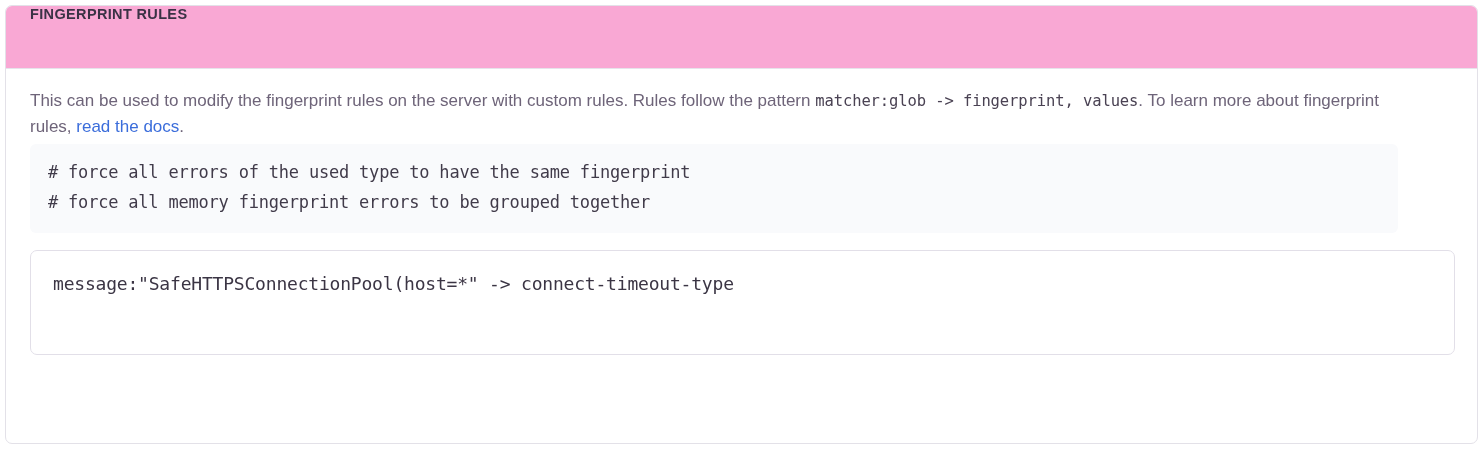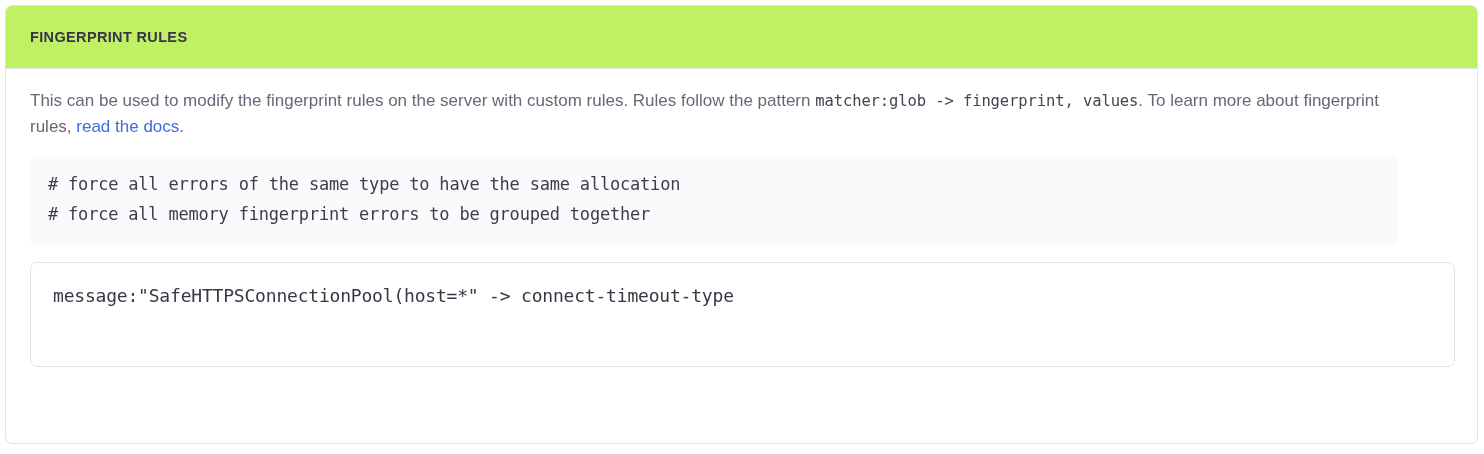--- a/index.html
+++ b/index.html
@@ -23,44 +23,44 @@
     box-sizing: border-box;
     background: #ffffff;
     border: 1px solid #e3e1e8;
     border-radius: 7px;
     overflow: hidden;
   }
 
   .panel-header {
     height: 63px;
     box-sizing: border-box;
-    background: #bef264;
+    background: #f9a8d4;
     border-bottom: 1px solid #e6e4eb;
     display: flex;
-    align-items: center;
+    align-items: flex-start;
     padding: 0 24px;
   }
 
   .panel-title {
     font-size: 14.5px;
     font-weight: bold;
     letter-spacing: 0.35px;
     color: #3a3245;
     text-transform: uppercase;
   }
 
   .panel-body {
     padding: 19px 24px 0 24px;
   }
 
   .description {
     font-size: 17px;
     line-height: 26px;
     color: #6e6479;
-    margin: 0 0 16px 0;
+    margin: 0 0 4px 0;
     max-width: 1360px;
   }
 
   .description .inline-code {
     font-family: "DejaVu Sans Mono", "Liberation Mono", monospace;
     font-size: 15.5px;
     color: #4a4253;
     letter-spacing: -0.1px;
   }
 
@@ -118,20 +118,20 @@
     <span class="panel-title">FINGERPRINT RULES</span>
   </div>
 
   <div class="panel-body">
 
     <p class="description">
       <span>This can be used to modify the fingerprint rules on the server with custom rules. Rules follow the pattern </span><span class="inline-code">matcher:glob -&gt; fingerprint, values</span><span>. To learn more about fingerprint rules, </span><a class="doc-link" href="#">read the docs</a><span>.</span>
     </p>
 
     <div class="code-block">
-      <div class="code-line"># force all errors of the same type to have the same allocation</div>
+      <div class="code-line"># force all errors of the used type to have the same fingerprint</div>
       <div class="code-line"># force all memory fingerprint errors to be grouped together</div>
     </div>
 
     <textarea class="rules-input" spellcheck="false" placeholder="" style="">message:"SafeHTTPSConnectionPool(host=*" -&gt; connect-timeout-type</textarea>
 
   </div>
 </div>
 
 </body></html>

